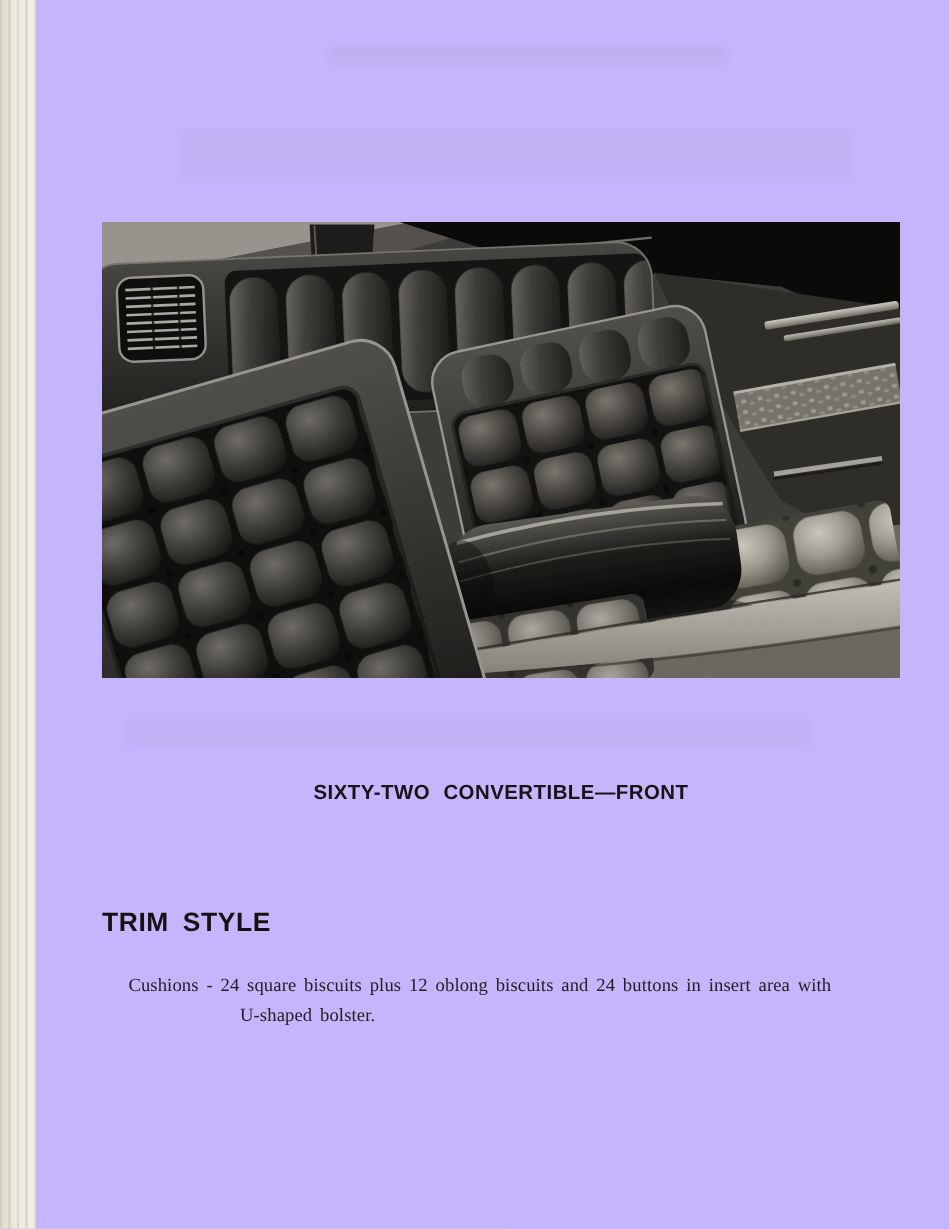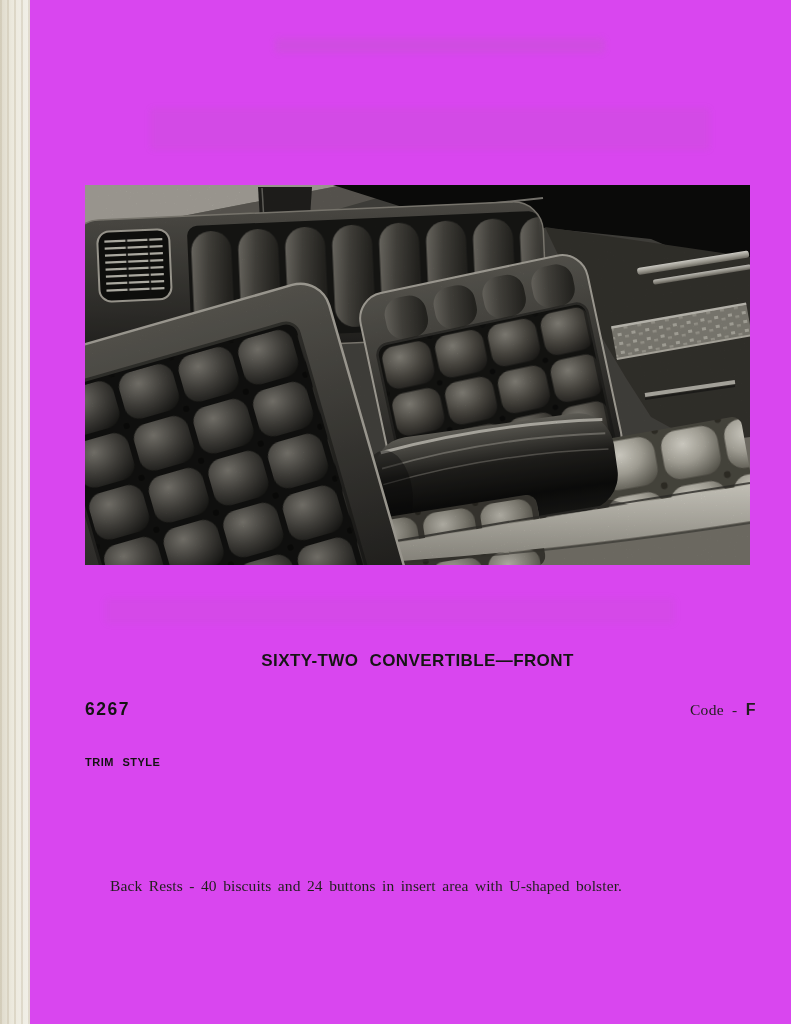--- a/index.html
+++ b/index.html
@@ -1,37 +1,37 @@
 <!DOCTYPE html>
 <html><head>
 <meta charset="utf-8">
 <style>
   html,body{margin:0;padding:0;}
   body{width:791px;height:1024px;background:#e8e4d8;font-family:"Liberation Serif",serif;}
-  .page{position:relative;width:791px;height:1024px;background:#d946ef;overflow:hidden;}
+  .page{position:relative;width:791px;height:1024px;background:#c4b5fd;overflow:hidden;}
   .page-edge{position:absolute;left:0;top:0;bottom:0;width:30px;
     background:
       repeating-linear-gradient(90deg, rgba(190,180,155,.35) 0 2px, rgba(0,0,0,0) 2px 7px),
       linear-gradient(90deg,#ded9ca 0,#ece9dd 40%,#f2f0e9 100%);
   }
   .ghost{position:absolute;filter:blur(3px);border-radius:4px;}
   .g1{left:275px;top:38px;width:330px;height:15px;background:rgba(140,134,120,.10);}
   .g2{left:150px;top:108px;width:560px;height:42px;background:rgba(140,134,120,.07);}
   .g3{left:105px;top:598px;width:570px;height:26px;background:rgba(140,134,120,.055);}
   .photo{position:absolute;left:85px;top:185px;width:665px;height:380px;margin:0;background:#4a4843;overflow:hidden;}
   .photo svg{display:block;}
   .caption{position:absolute;left:85px;top:651px;width:665px;text-align:center;
     font-family:"Liberation Sans",sans-serif;font-weight:700;font-size:17px;
     letter-spacing:.4px;word-spacing:6px;color:#161514;}
   .code-row{position:absolute;left:85px;top:699px;width:671px;display:flex;justify-content:space-between;align-items:baseline;}
   .stylenum{font-family:"Liberation Sans",sans-serif;font-weight:700;font-size:17.5px;letter-spacing:1.5px;color:#141312;}
   .code{font-size:15.5px;color:#201f1c;word-spacing:4px;letter-spacing:.3px;}
   .code-f{font-family:"Liberation Sans",sans-serif;font-weight:700;font-size:16px;letter-spacing:.5px;}
   .heading{position:absolute;left:85px;top:756px;font-family:"Liberation Sans",sans-serif;
-    font-weight:700;font-size:11px;letter-spacing:.5px;word-spacing:5px;color:#141312;}
+    font-weight:700;font-size:22px;letter-spacing:.5px;word-spacing:5px;color:#141312;}
   .bodytext{font-size:15.5px;color:#201f1c;word-spacing:2.5px;letter-spacing:.1px;white-space:nowrap;}
   .spec-cushions{position:absolute;left:85px;top:810px;line-height:24.5px;}
   .spec-cushions .l1{margin-left:22px;}
   .spec-cushions .l2{margin-left:115px;}
   .spec-backrests{position:absolute;left:110px;top:877px;}
   .note{position:absolute;left:85px;top:930px;}
   .pagenum{position:absolute;left:0;top:971px;width:762px;text-align:center;
     font-weight:700;font-size:15px;color:#201f1c;letter-spacing:1px;}
 </style>
 </head>
@@ -215,24 +215,23 @@
         <rect x="-16" y="174" width="252" height="282" rx="12" fill="url(#tuftL)"></rect>
         <rect x="-16" y="174" width="252" height="282" rx="12" fill="none" stroke="#141412" stroke-width="6" opacity=".5"></rect>
       </g>
 
       <rect width="665" height="380" filter="url(#grain)" opacity="0.16"></rect>
     </svg>
   </figure>
 
   <div class="caption">SIXTY-TWO CONVERTIBLE—FRONT</div>
 
-  <div class="code-row">
-    <span class="stylenum">6267</span>
-    <span class="code"><span>Code -</span> <span class="code-f">F</span></span>
+
+  <div class="heading">TRIM STYLE</div>
+
+  <div class="spec-cushions bodytext">
+    <div class="l1">Cushions - 24 square biscuits plus 12 oblong biscuits and 24 buttons in insert area with</div>
+    <div class="l2">U-shaped bolster.</div>
   </div>
 
-  <div class="heading">TRIM STYLE</div>
-
-
-  <div class="spec-backrests bodytext">Back Rests - 40 biscuits and 24 buttons in insert area with U-shaped bolster.</div>
 
 
 </div>
 
 </body></html>

